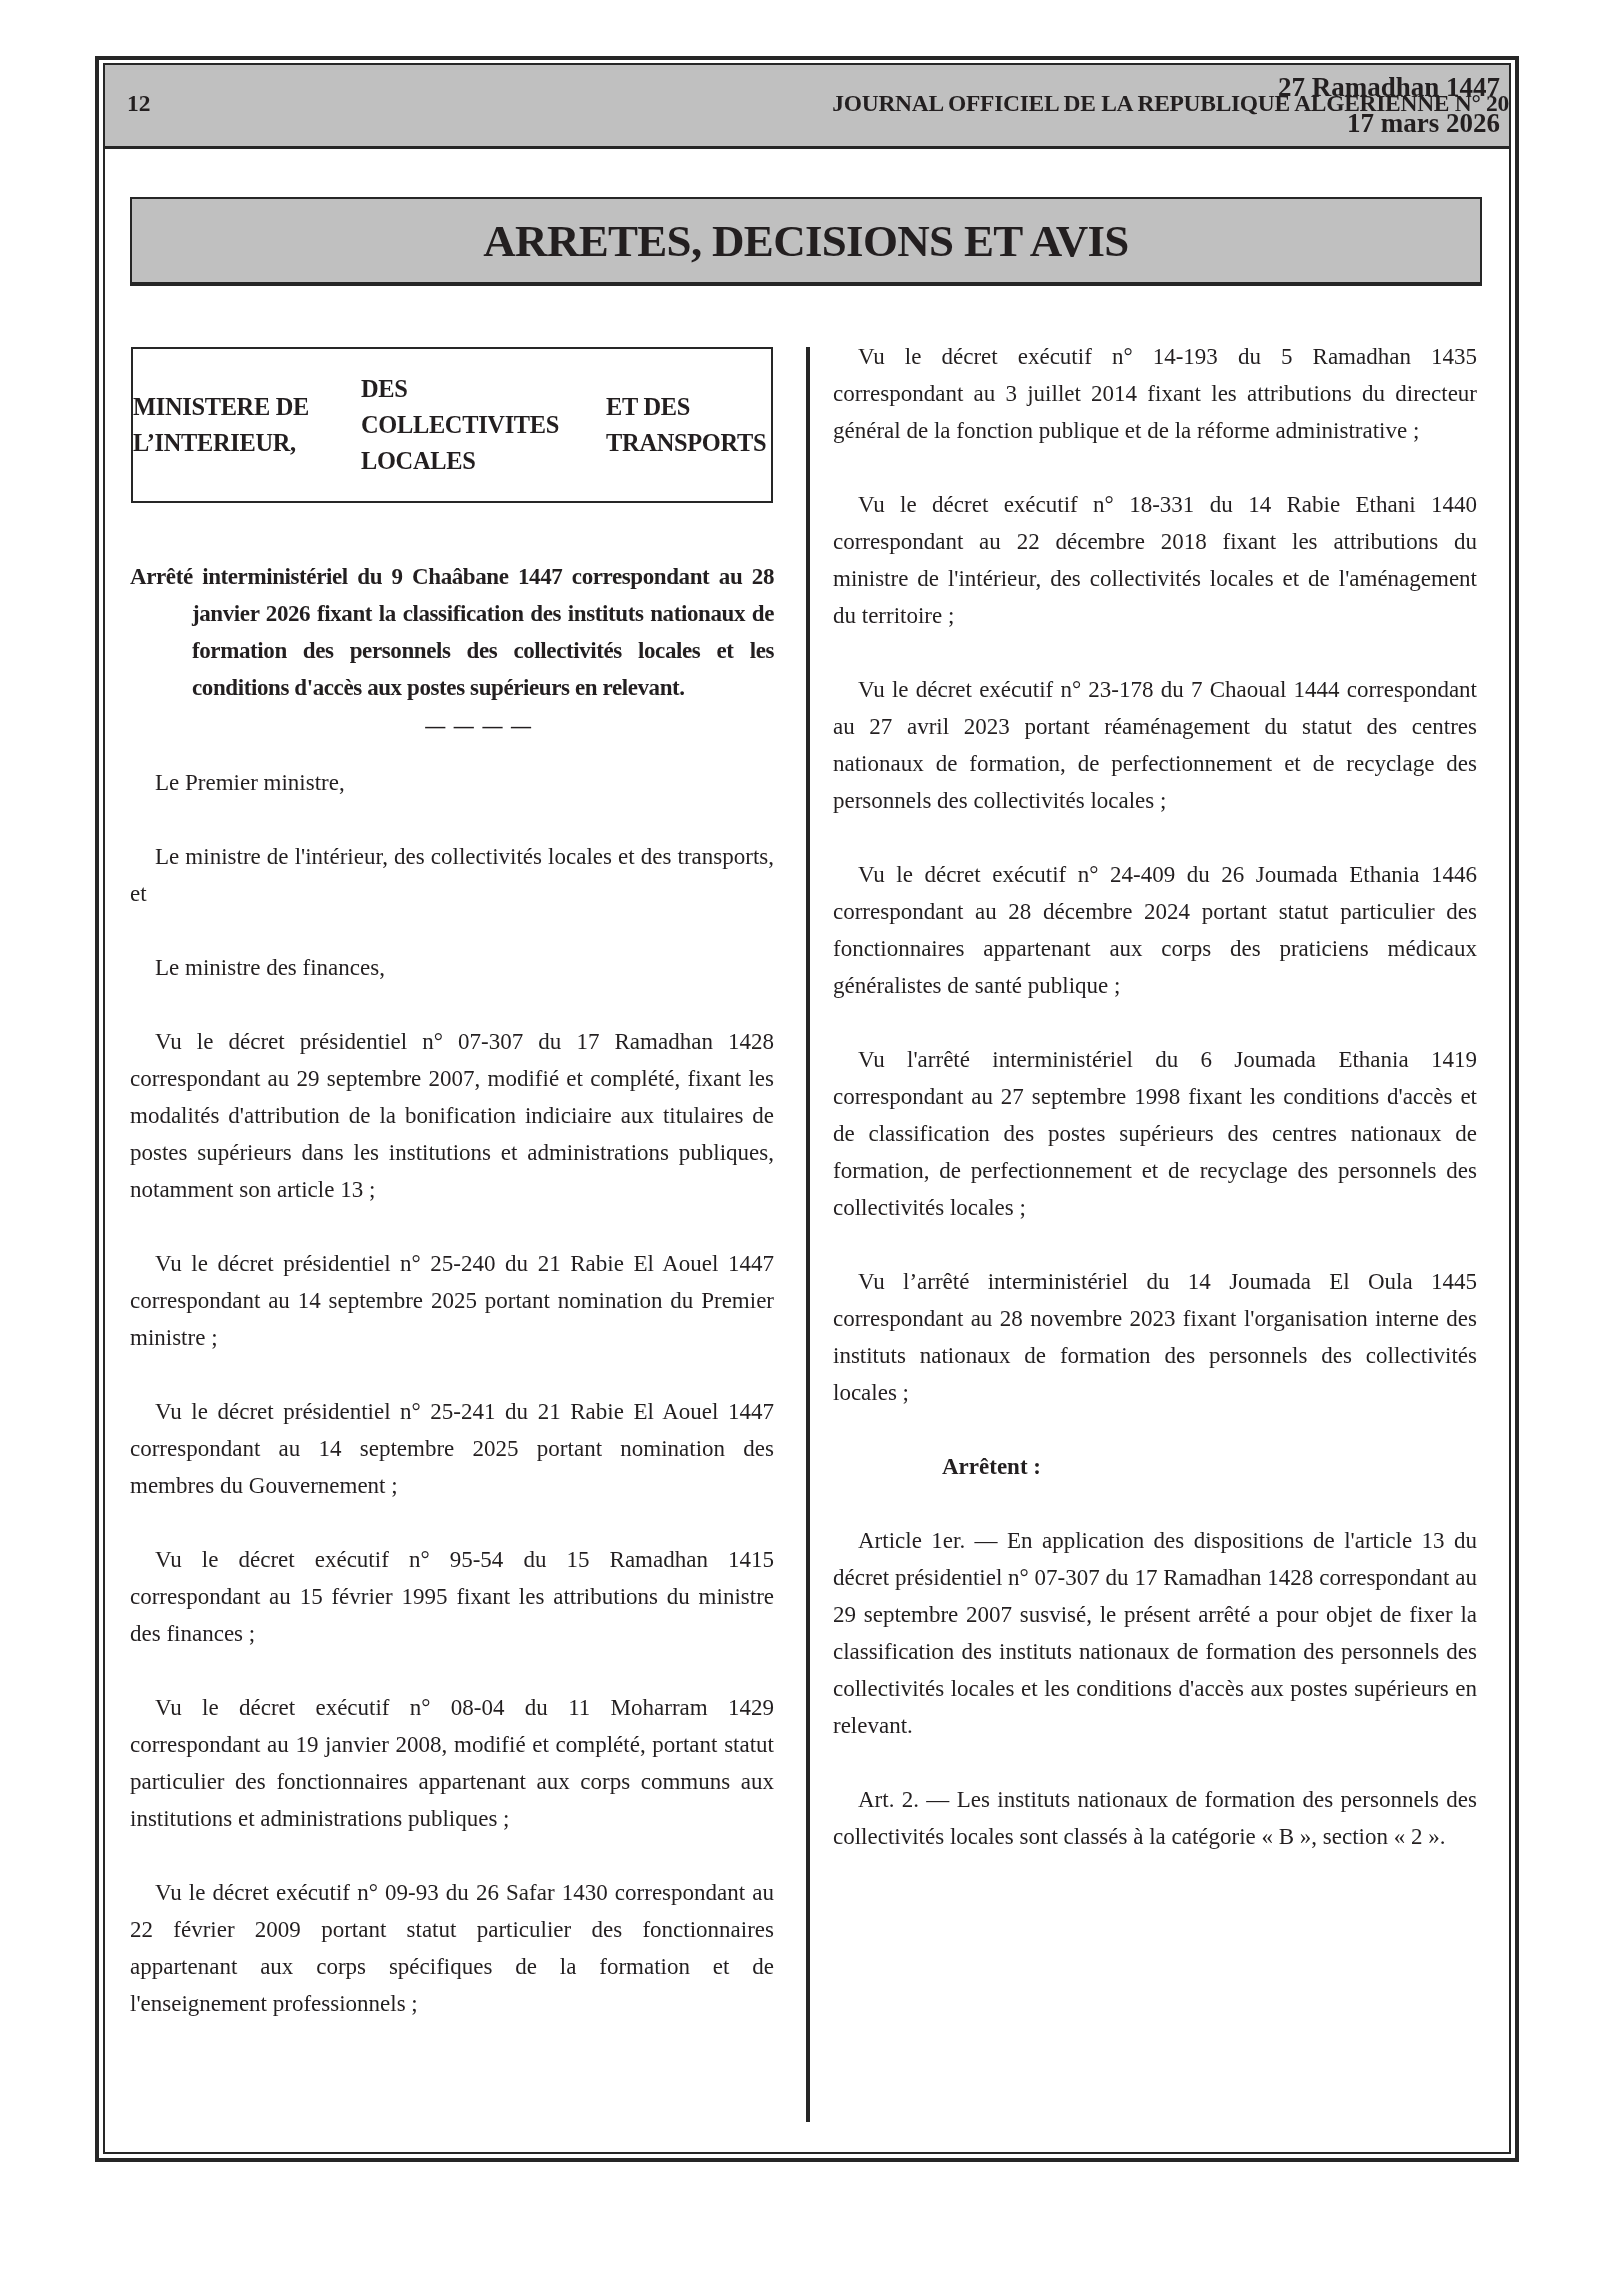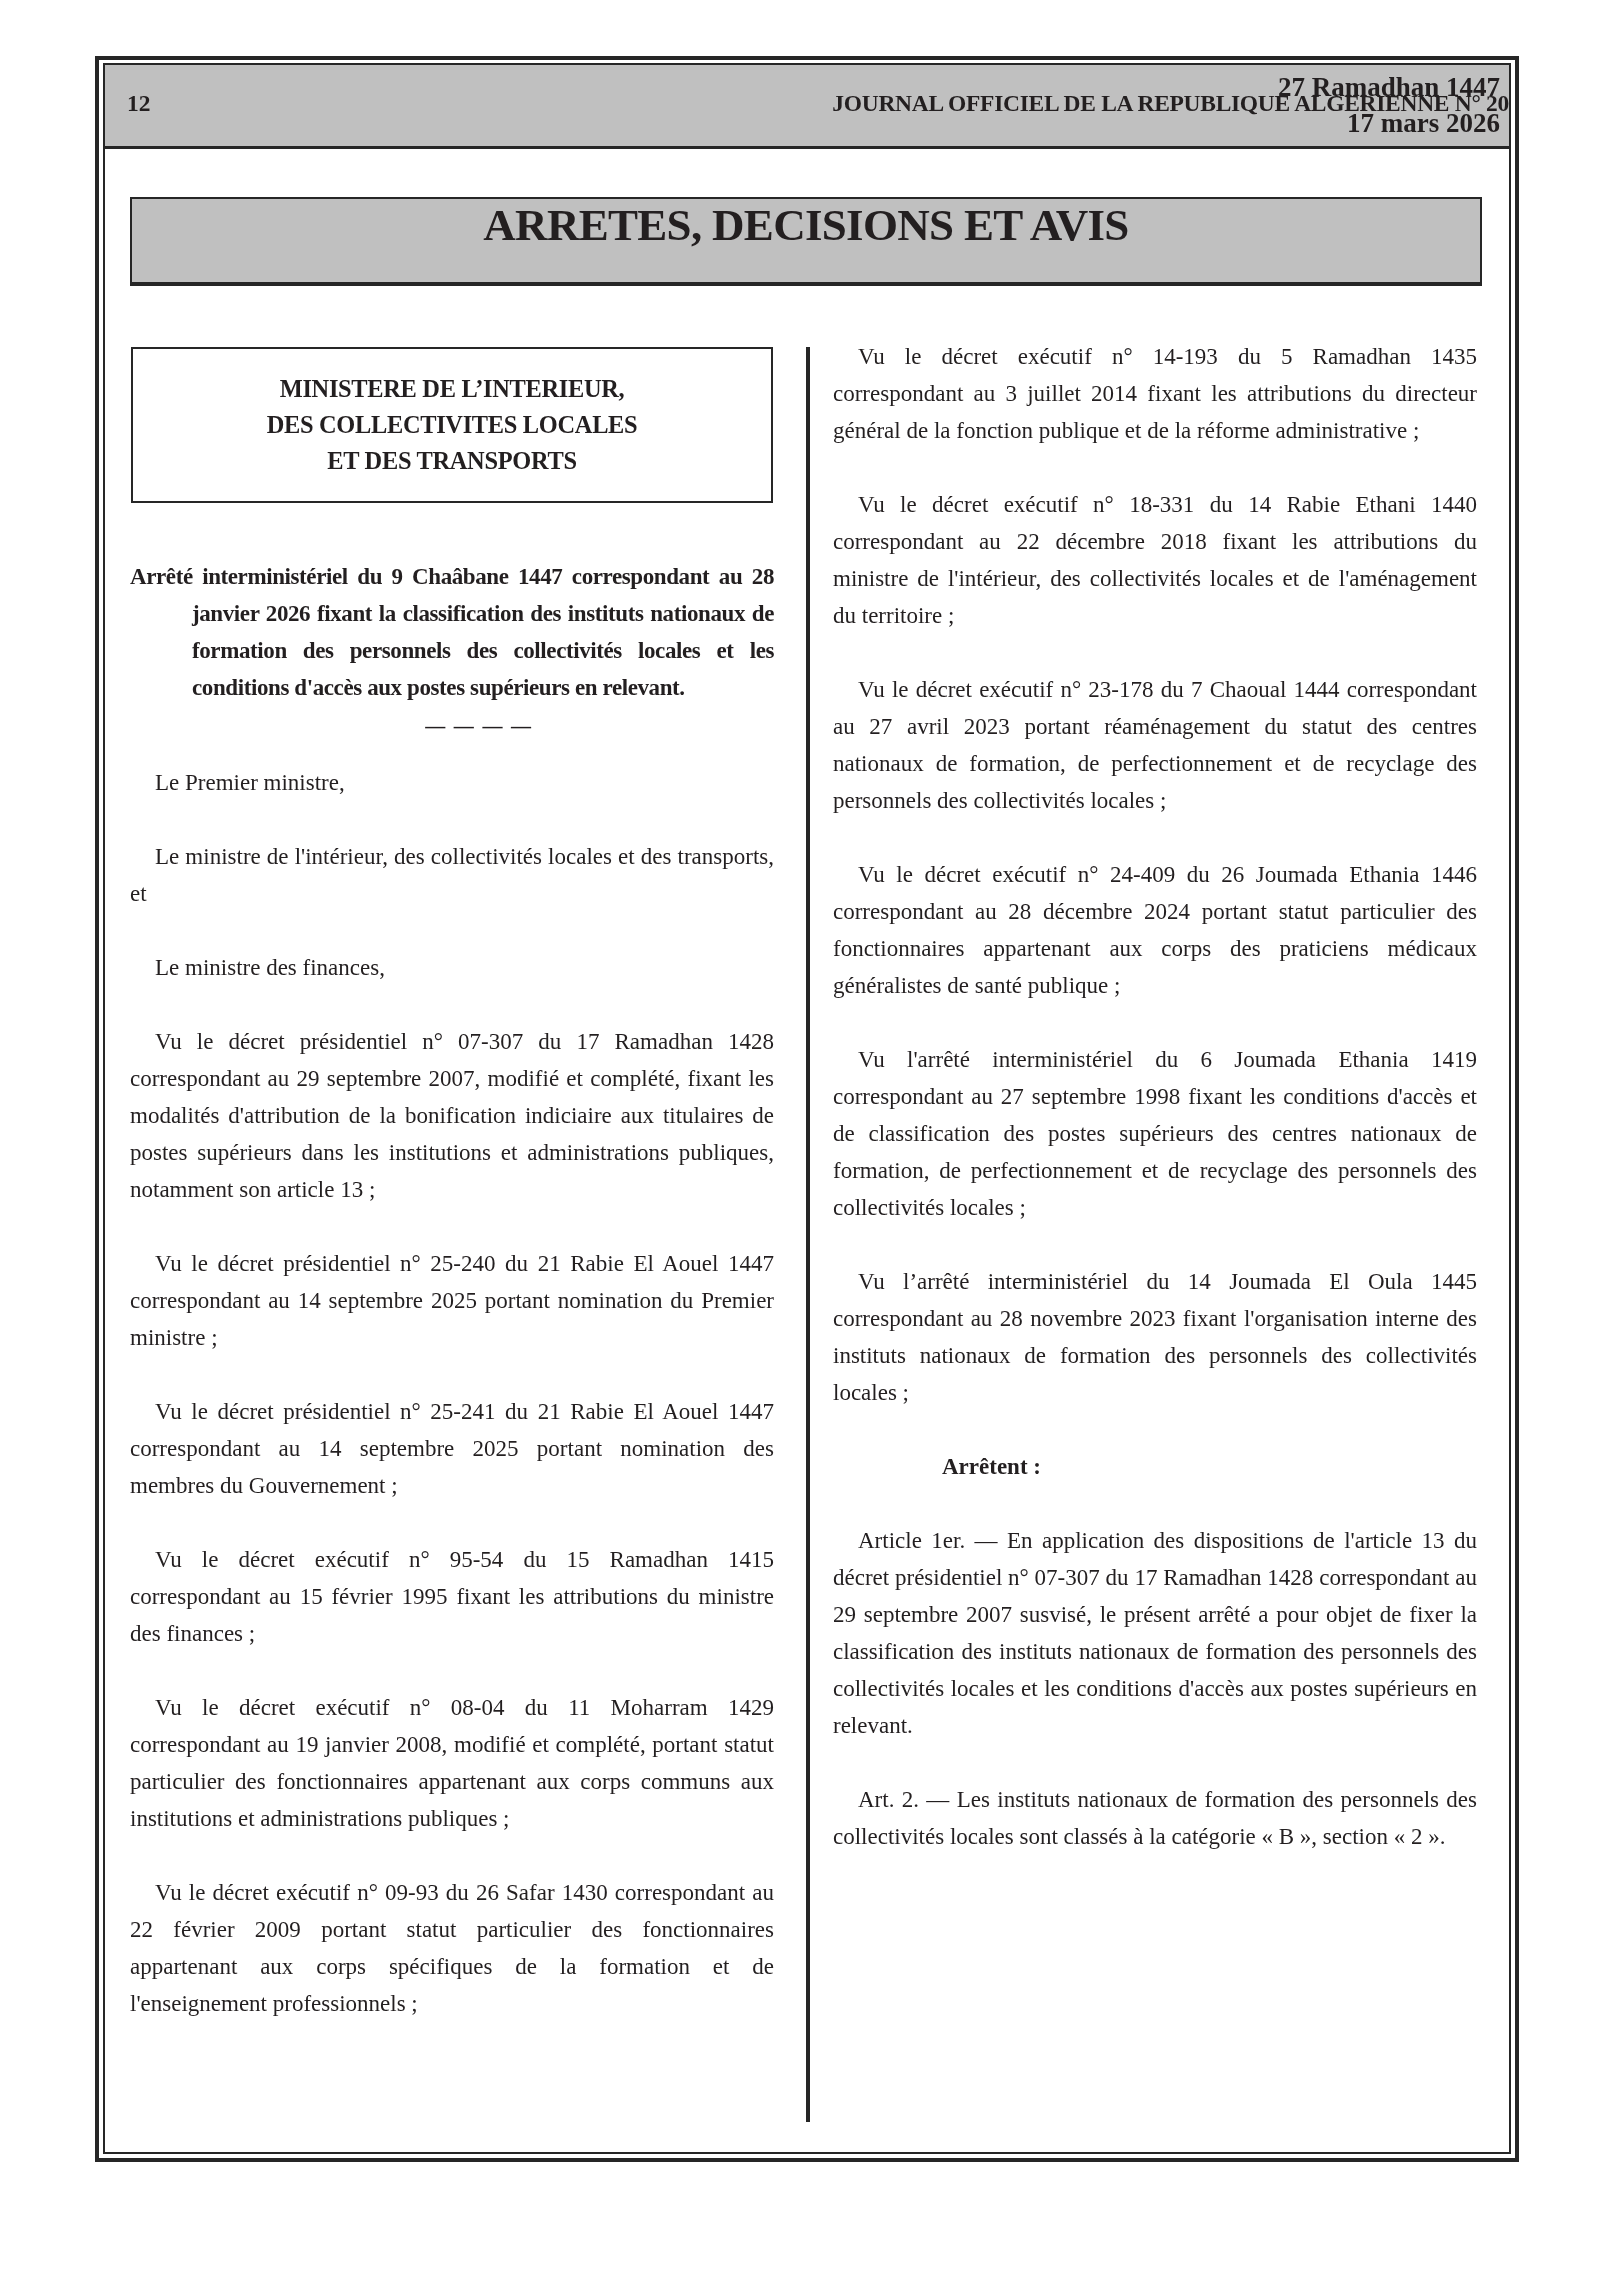--- a/index.html
+++ b/index.html
@@ -13,25 +13,25 @@
 
   .header-band { position: absolute; left: 103px; top: 63px; width: 1408px; height: 86px;
                  background: #c0c0c0; border: 2.7px solid #262626; border-bottom-width: 3.6px; box-sizing: border-box; }
   .hdr-page { position: absolute; left: 22px; top: 25px; font-weight: bold; font-size: 23.5px; }
   .hdr-title { position: absolute; left: 0; right: 0; top: 25px; text-align: right; font-weight: bold;
                font-size: 23.5px; letter-spacing: -0.3px; padding-left: 28px; }
   .hdr-date { position: absolute; right: 9px; top: 3.6px; text-align: right; font-weight: bold; font-size: 27px; line-height: 36px; }
 
   .section-band { position: absolute; left: 130px; top: 197px; width: 1352px; height: 89px;
                   background: #c0c0c0; border: 2.7px solid #262626; border-bottom-width: 4.5px; box-sizing: border-box;
-                  display: flex; align-items: flex-start; justify-content: center; }
+                  display: flex; align-items: center; justify-content: center; }
   .section-title { font-weight: bold; font-size: 45px; letter-spacing: -0.7px; }
 
   .ministry-box { position: absolute; left: 131px; top: 347px; width: 642px; height: 156px;
-                  border: 2.7px solid #262626; box-sizing: border-box; display: flex; flex-direction: column;
+                  border: 2.7px solid #262626; box-sizing: border-box; display: flex; flex-direction: row;
                   align-items: center; justify-content: center; }
   .ministry-line { font-weight: bold; font-size: 24.4px; line-height: 36px; letter-spacing: -0.3px; }
 
   .col { position: absolute; font-size: 23px; line-height: 37px; text-align: justify; }
   .col-left { left: 130px; top: 558px; width: 644px; }
   .col-right { left: 833px; top: 338px; width: 644px; }
   .divider { position: absolute; left: 806px; top: 347px; width: 3.6px; height: 1775px; background: #262626; }
 
   .title-para { font-weight: bold; font-size: 23px; line-height: 37px; text-indent: -62px; padding-left: 62px;
                 text-align: justify; letter-spacing: -0.4px; }

